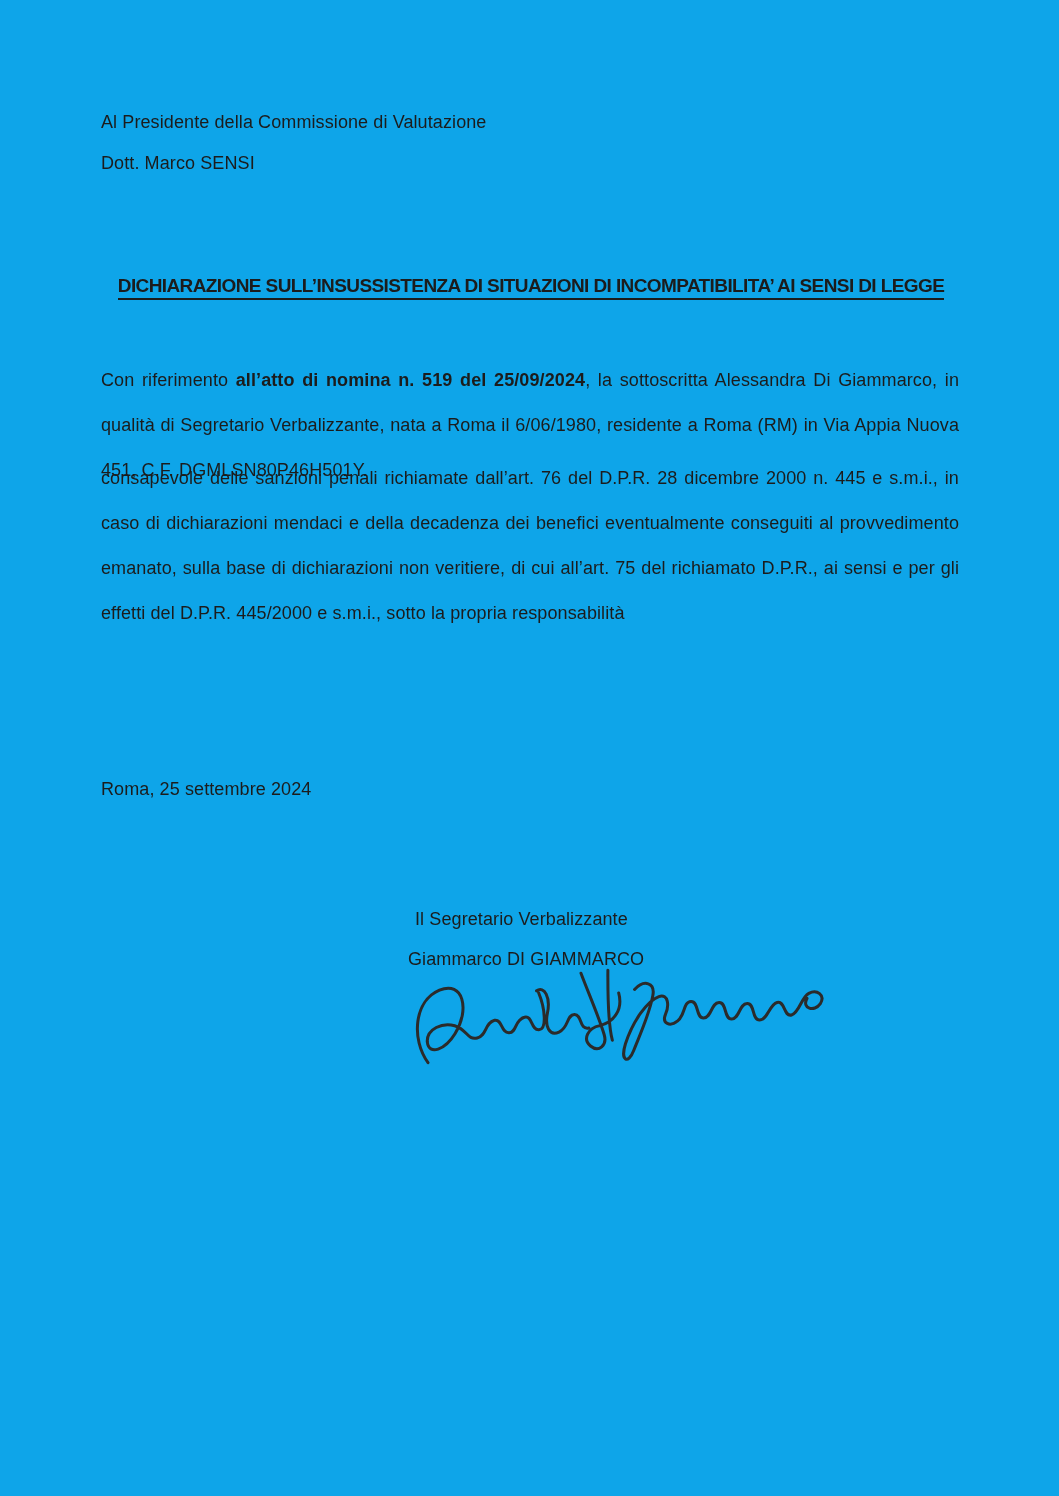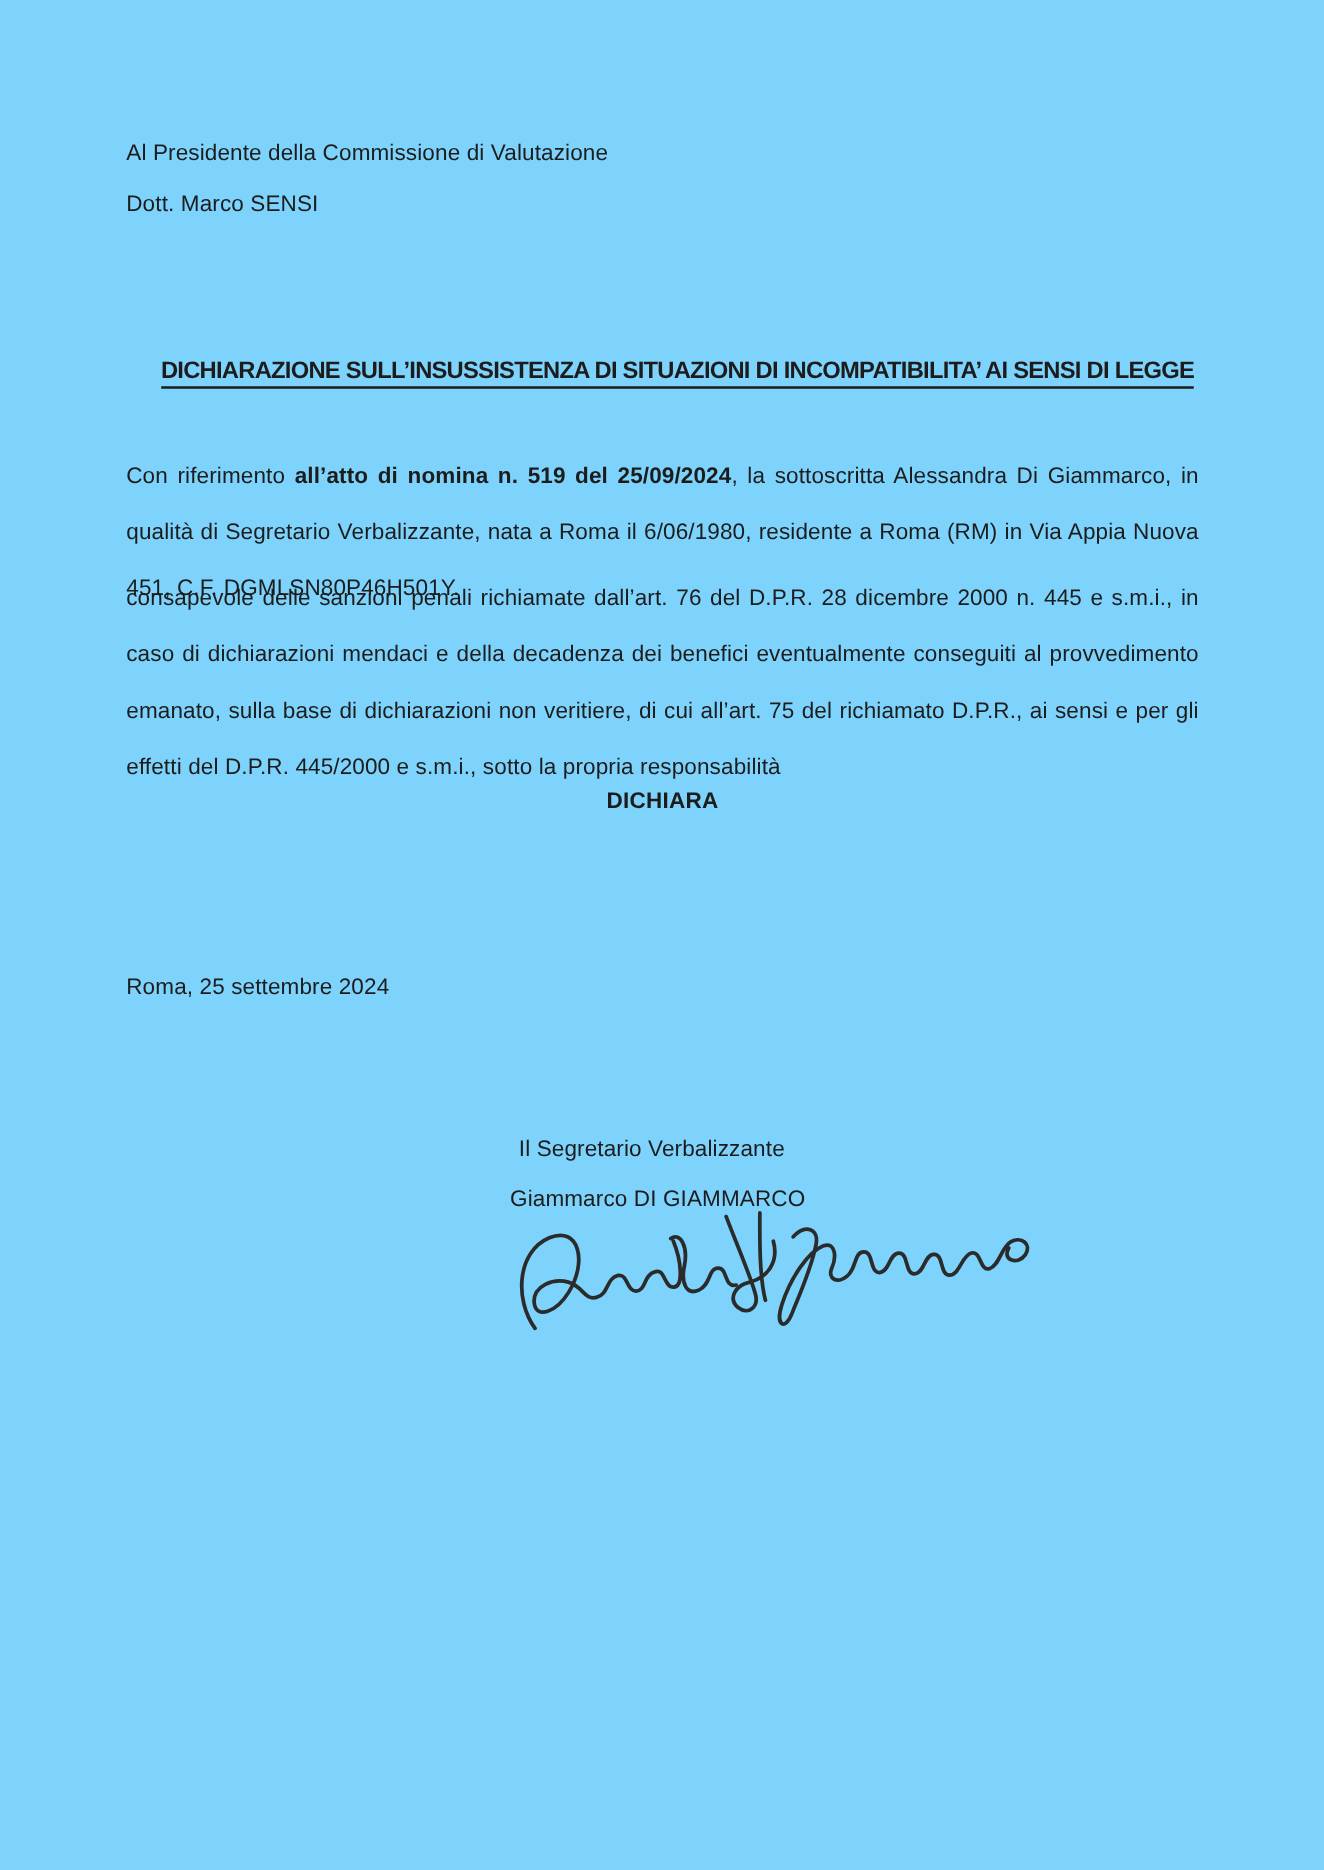--- a/index.html
+++ b/index.html
@@ -4,39 +4,39 @@
 <style>
   html, body {
     margin: 0;
     padding: 0;
     background: #ffffff;
   }
   .page {
     position: relative;
     width: 1059px;
     height: 1496px;
-    background: #7dd3fc;
+    background: #0ea5e9;
     color: #1c1c1c;
     font-family: "Liberation Sans", sans-serif;
     overflow: hidden;
   }
   .abs { position: absolute; }
   .addr {
     left: 101px;
     font-size: 18px;
     letter-spacing: 0.1px;
     white-space: nowrap;
   }
   .addr1 { top: 112px; }
   .addr2 { top: 153px; }
   .doc-title {
     top: 274px;
     left: 101px;
     width: 858px;
-    margin: 12px;
+    margin: 1px;
     text-align: center;
     font-size: 19px;
     font-weight: bold;
     letter-spacing: -0.6px;
     white-space: nowrap;
   }
   .doc-title .u {
     padding-bottom: 2px;
     border-bottom: 2.5px solid #1c1c1c;
   }
@@ -106,21 +106,20 @@
   <div class="abs addr addr1">Al Presidente della Commissione di Valutazione</div>
 
   <div class="abs addr addr2">Dott. Marco SENSI</div>
 
   <h1 class="abs doc-title"><span class="u">DICHIARAZIONE SULL’INSUSSISTENZA DI SITUAZIONI DI INCOMPATIBILITA’ AI SENSI DI LEGGE</span></h1>
 
   <p class="abs body-par par1"><span>Con riferimento </span><strong>all’atto di nomina n. 519 del 25/09/2024</strong><span>, la sottoscritta Alessandra Di Giammarco, in qualità di Segretario Verbalizzante, nata a Roma il 6/06/1980, residente a Roma (RM) in Via Appia Nuova 451, C.F. DGMLSN80P46H501Y.</span></p>
 
   <p class="abs body-par par2">consapevole delle sanzioni penali richiamate dall’art. 76 del D.P.R. 28 dicembre 2000 n. 445 e s.m.i., in caso di dichiarazioni mendaci e della decadenza dei benefici eventualmente conseguiti al provvedimento emanato, sulla base di dichiarazioni non veritiere, di cui all’art. 75 del richiamato D.P.R., ai sensi e per gli effetti del D.P.R. 445/2000 e s.m.i., sotto la propria responsabilità</p>
 
-  <p class="abs dichiara">DICHIARA</p>
 
 
   <div class="abs place-date">Roma, 25 settembre 2024</div>
 
   <div class="abs sig-role">Il Segretario Verbalizzante</div>
 
   <div class="abs sig-name">Giammarco DI GIAMMARCO</div>
 
   <svg class="abs sig-svg" viewBox="0 0 444 128" xmlns="http://www.w3.org/2000/svg">
     <g fill="none" stroke="#2b2b2b" stroke-width="3" stroke-linecap="round" stroke-linejoin="round" transform="rotate(-2 222 64)">

